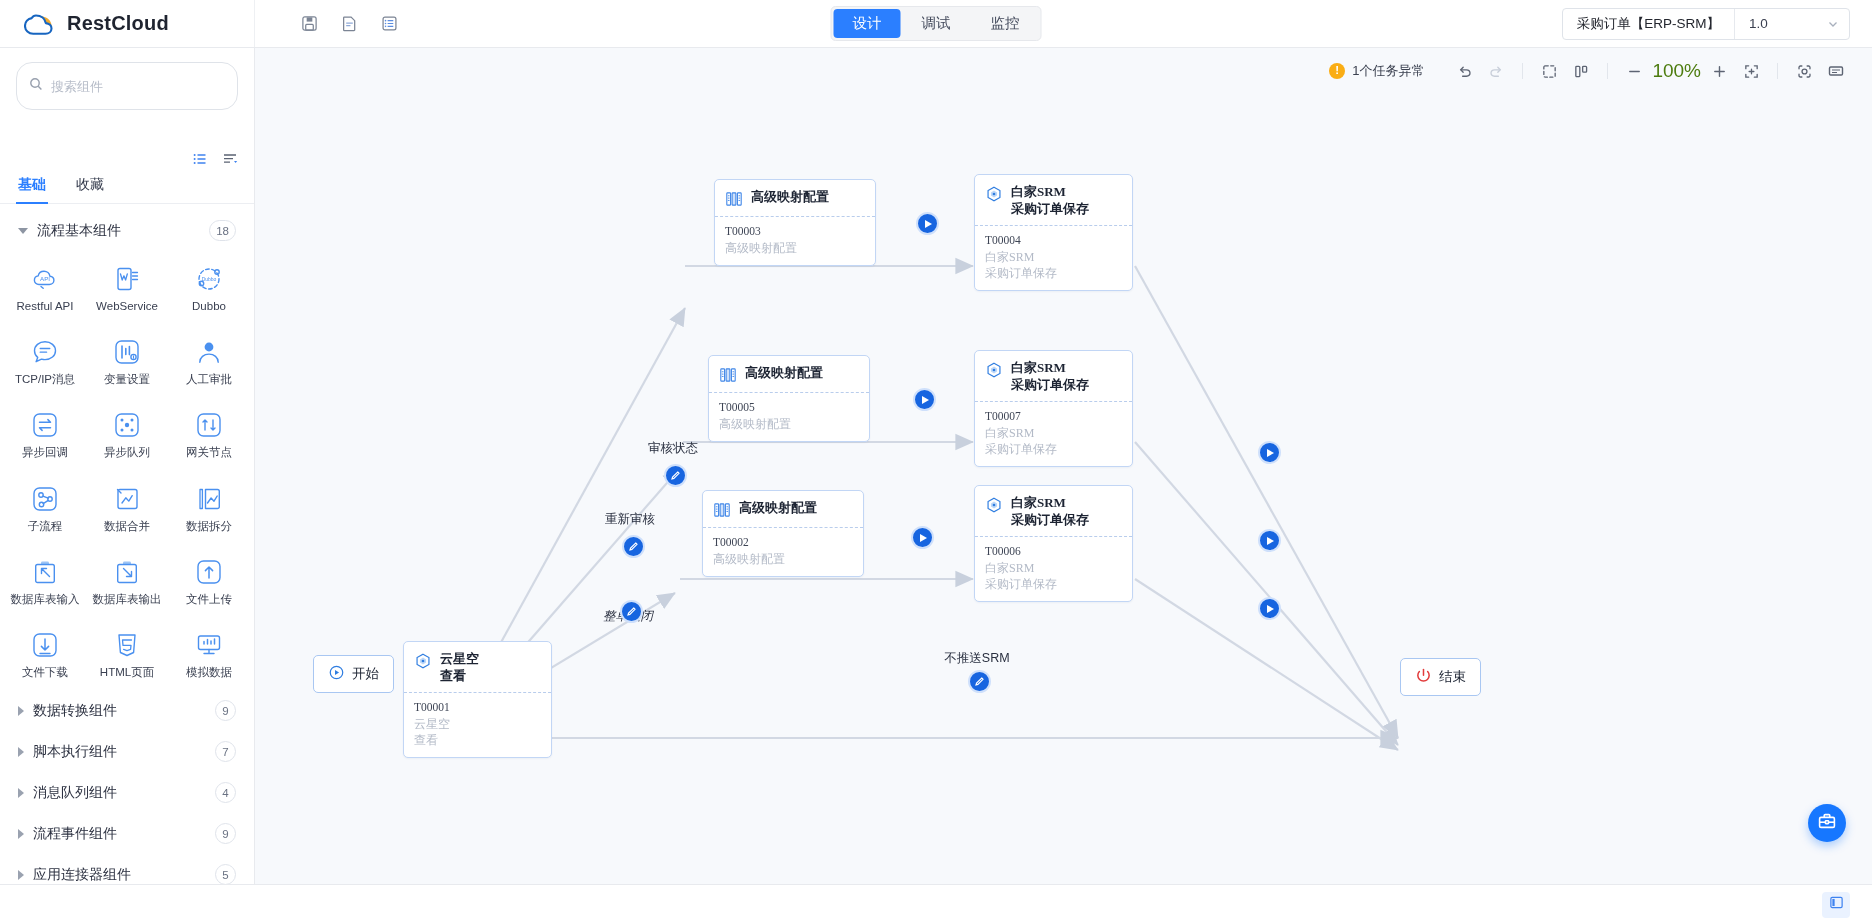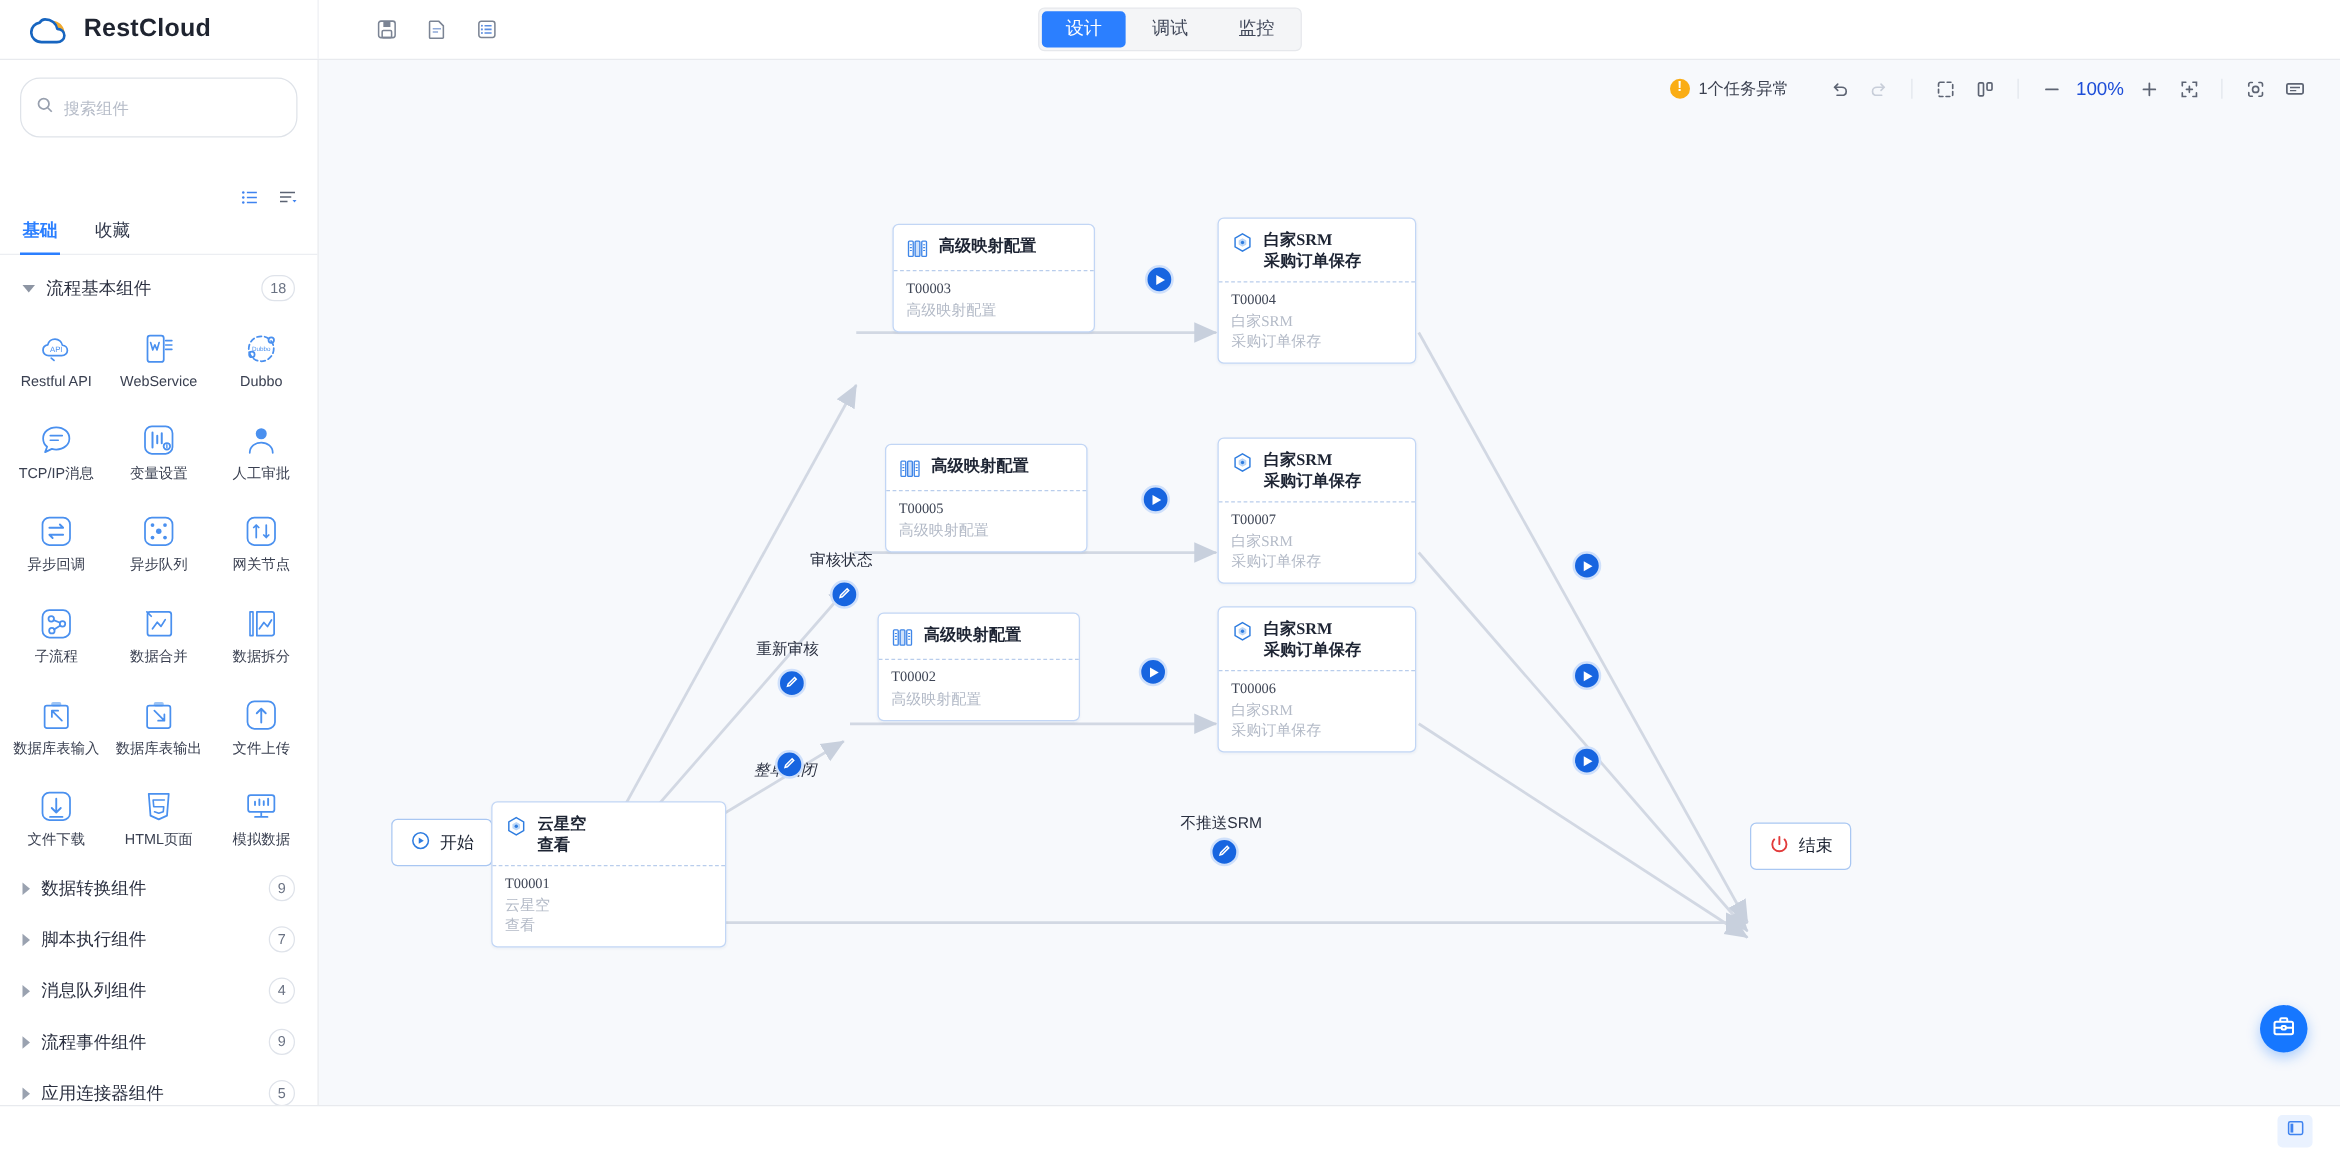--- a/index.html
+++ b/index.html
@@ -127,21 +127,21 @@
     font-size: 11.5px; font-weight: 700; display: flex; align-items: center; justify-content: center;
     line-height: 1;
   }
   .tool-grp { display: flex; align-items: center; gap: 4px; }
   .tbtn {
     width: 28px; height: 28px; display: flex; align-items: center; justify-content: center;
     border-radius: 4px; cursor: pointer; color: #5d6473;
   }
   .tbtn.disabled { color: #c8ced9; cursor: default; }
   .vsep { width: 1px; height: 16px; background: #e2e6ec; margin: 0 8px; }
-  .zoom-val { font-size: 15px; color: #1d4ed8; min-width: 42px; text-align: center; }
+  .zoom-val { font-size: 19px; color: #4d7c0f; min-width: 42px; text-align: center; }
 
   
   .graph { position: absolute; inset: 0; }
   .graph svg.edges { position: absolute; inset: 0; width: 100%; height: 100%; }
 
   .node {
     position: absolute; background: #fff; border: 1px solid #c2d6f5; border-radius: 5px;
     box-shadow: 0 1px 2px rgba(24,60,120,.05);
     font-family: Liberation Serif, serif;
   }
@@ -231,20 +231,32 @@
     </div>
 
     <div class="tabs-wrap">
       <div class="tabs">
         <div class="tab active">设计</div>
         <div class="tab">调试</div>
         <div class="tab">监控</div>
       </div>
     </div>
 
+    <div class="topright">
+      <div class="proj-select">
+        <span class="proj-name">采购订单【ERP-SRM】</span>
+        <span class="proj-div"></span>
+        <span class="proj-ver">1.0</span>
+        <span class="caret-dn">
+          <svg width="12" height="12" viewBox="0 0 12 12" fill="none" stroke="#a8b0bd" stroke-width="1.3">
+              <path d="M2.5 4.5L6 8l3.5-3.5"></path>
+            </svg>
+        </span>
+      </div>
+    </div>
   </div>
 
   <div class="body">
 
     <div class="sidebar">
 
       <div class="search-row">
         <div class="search-box">
           <span>
             <svg width="14" height="14" viewBox="0 0 14 14" fill="none" stroke="#98a0ae" stroke-width="1.4">
@@ -599,21 +611,21 @@
               </svg></span>
             <span>开始</span>
           </div>
           <div class="pill-node" style="left: 1145px; top: 610px;">
             <span><svg width="17" height="17" viewBox="0 0 18 18" fill="none" stroke="#e23b3b" stroke-width="1.6" stroke-linecap="round">
                 <path d="M9 2.6v6.2"></path>
                 <path d="M13.4 4.8a6 6 0 1 1-8.8 0"></path>
               </svg></span>
             <span>结束</span>
           </div>
-          <div class="node" style="left: 138px; top: 593px; width: 188px;">
+          <div class="node" style="left: 148px; top: 593px; width: 149px;">
             <div class="node-head">
               <span class="node-ico">
                 <svg width="18" height="18" viewBox="0 0 20 20" fill="none" stroke="#2f7de0" stroke-width="1.3">
                   <path d="M10 2.4l6.6 3.8v7.6L10 17.6 3.4 13.8V6.2z"></path>
                   <path d="M10 6.2l3.4 2v3.6L10 13.8 6.6 11.8V8.2z" fill="#bcd7f8" stroke="none"></path>
                   <circle cx="10" cy="10" r="1.5" fill="#2f7de0" stroke="none"></circle>
                 </svg>
               </span>
               <span class="node-title">云星空<br>查看</span>
             </div>

